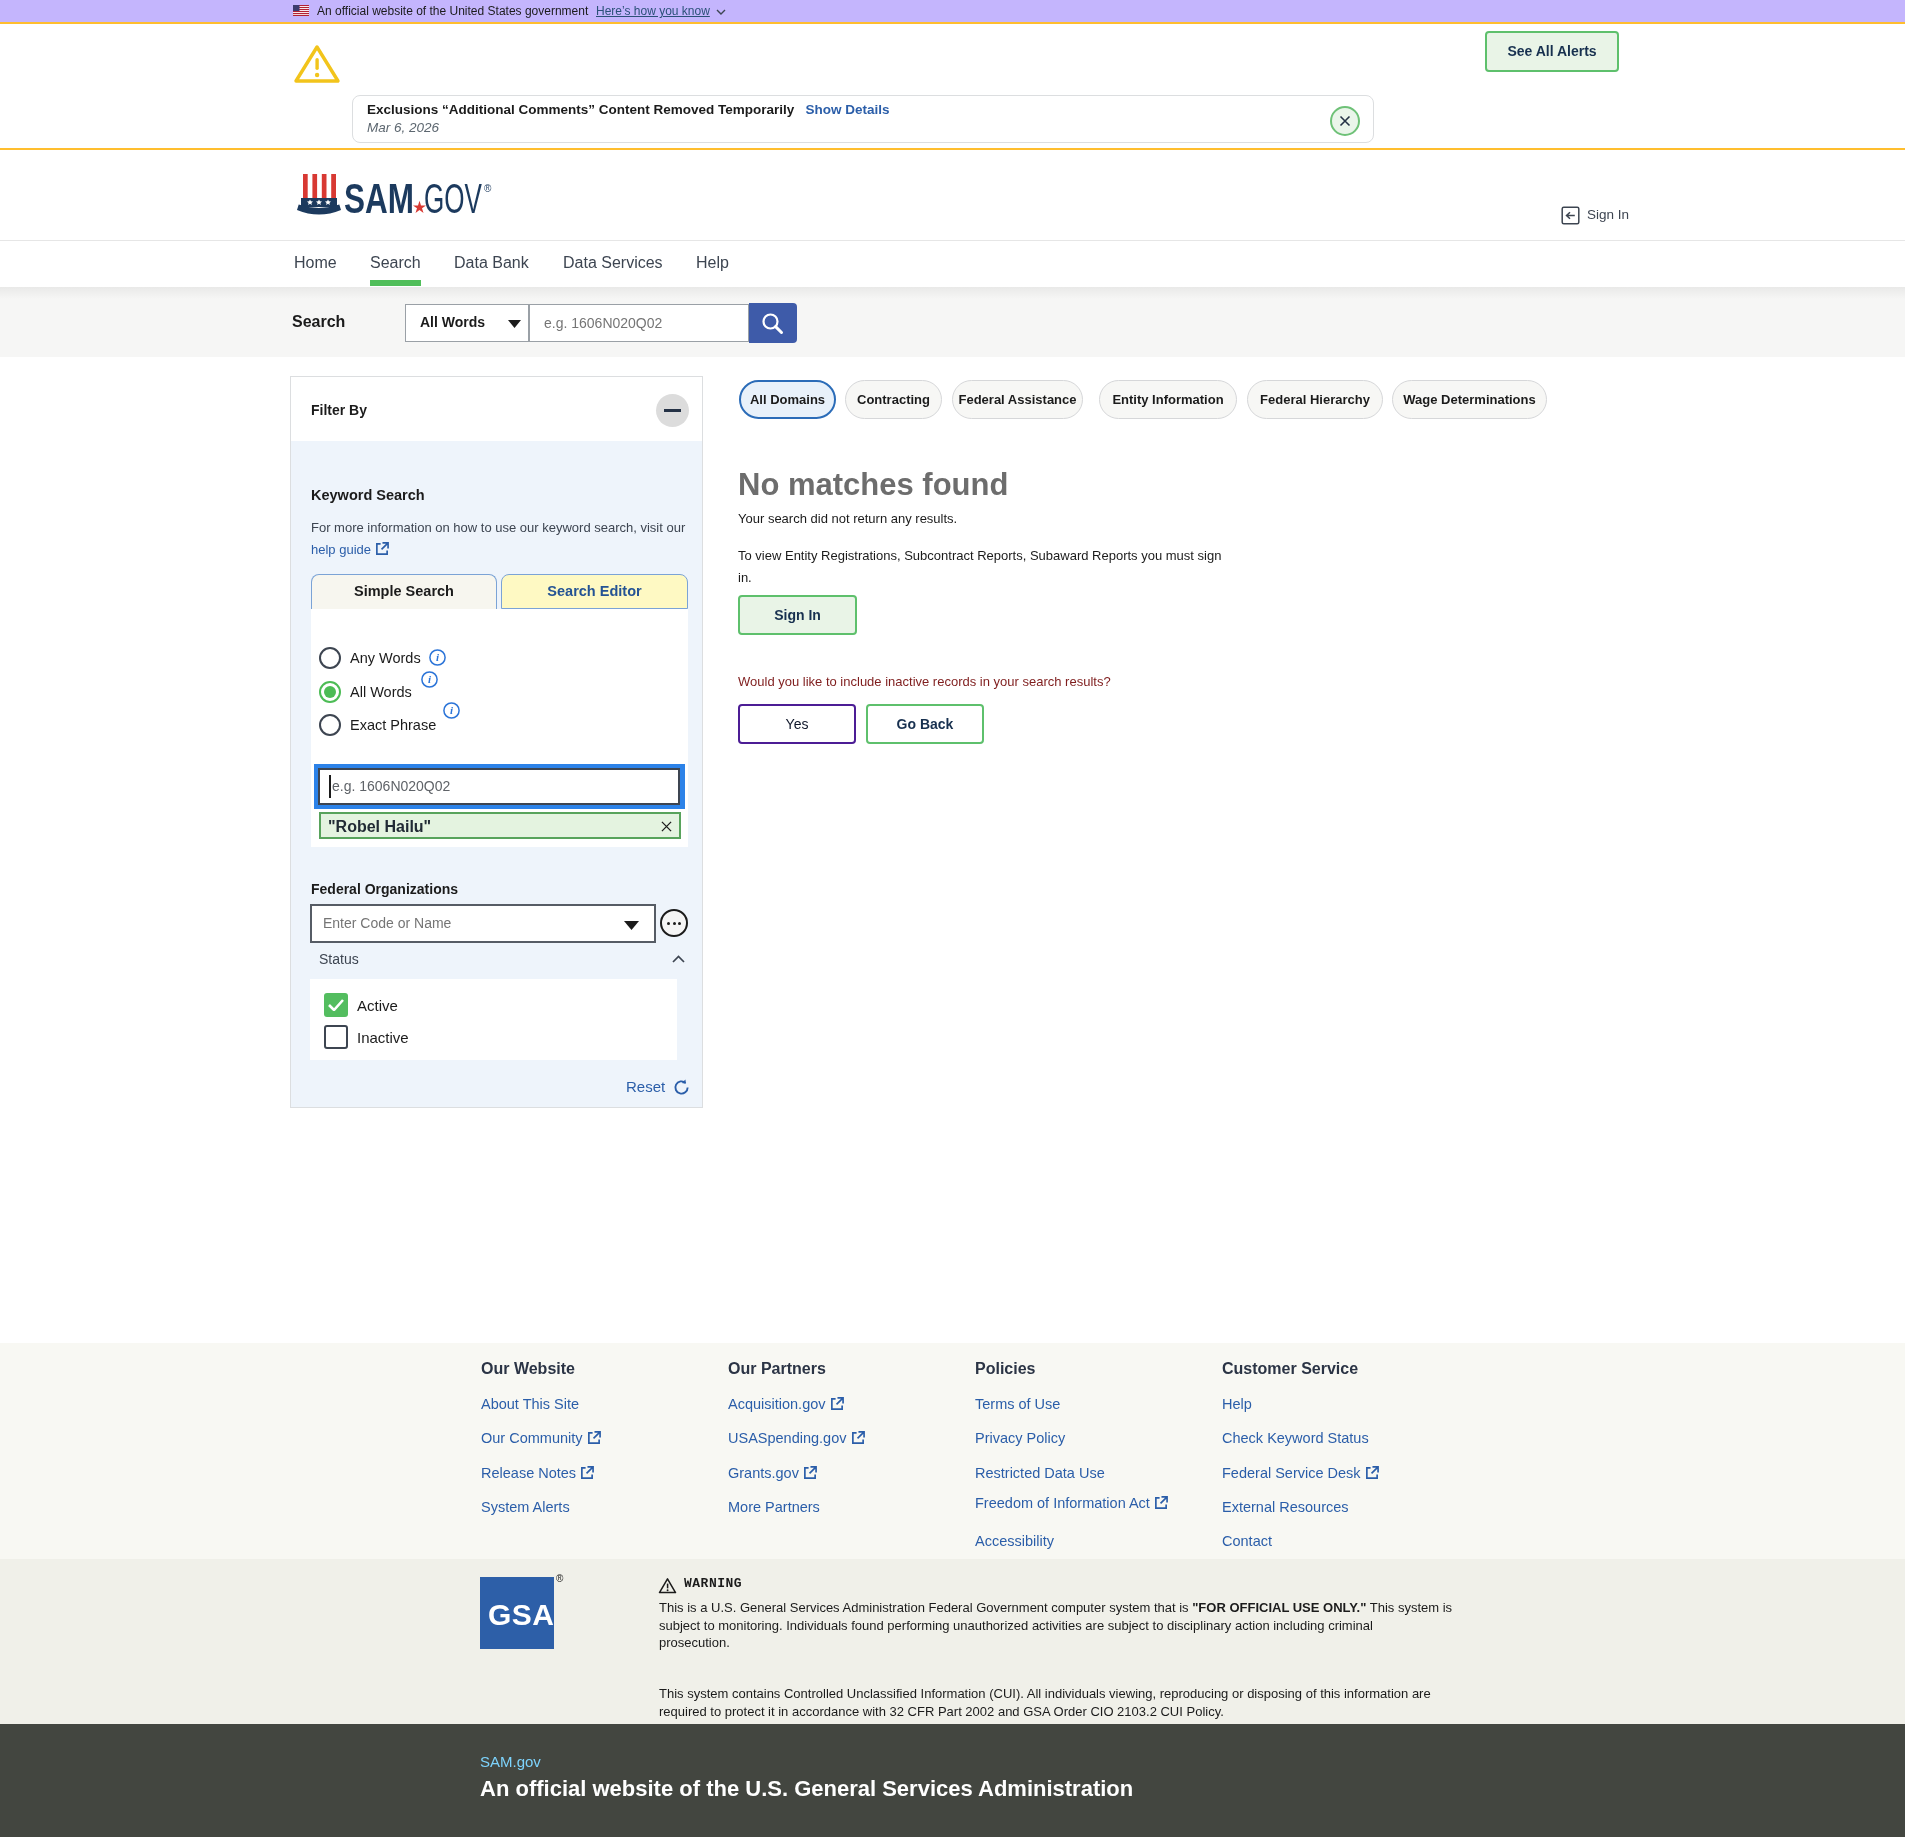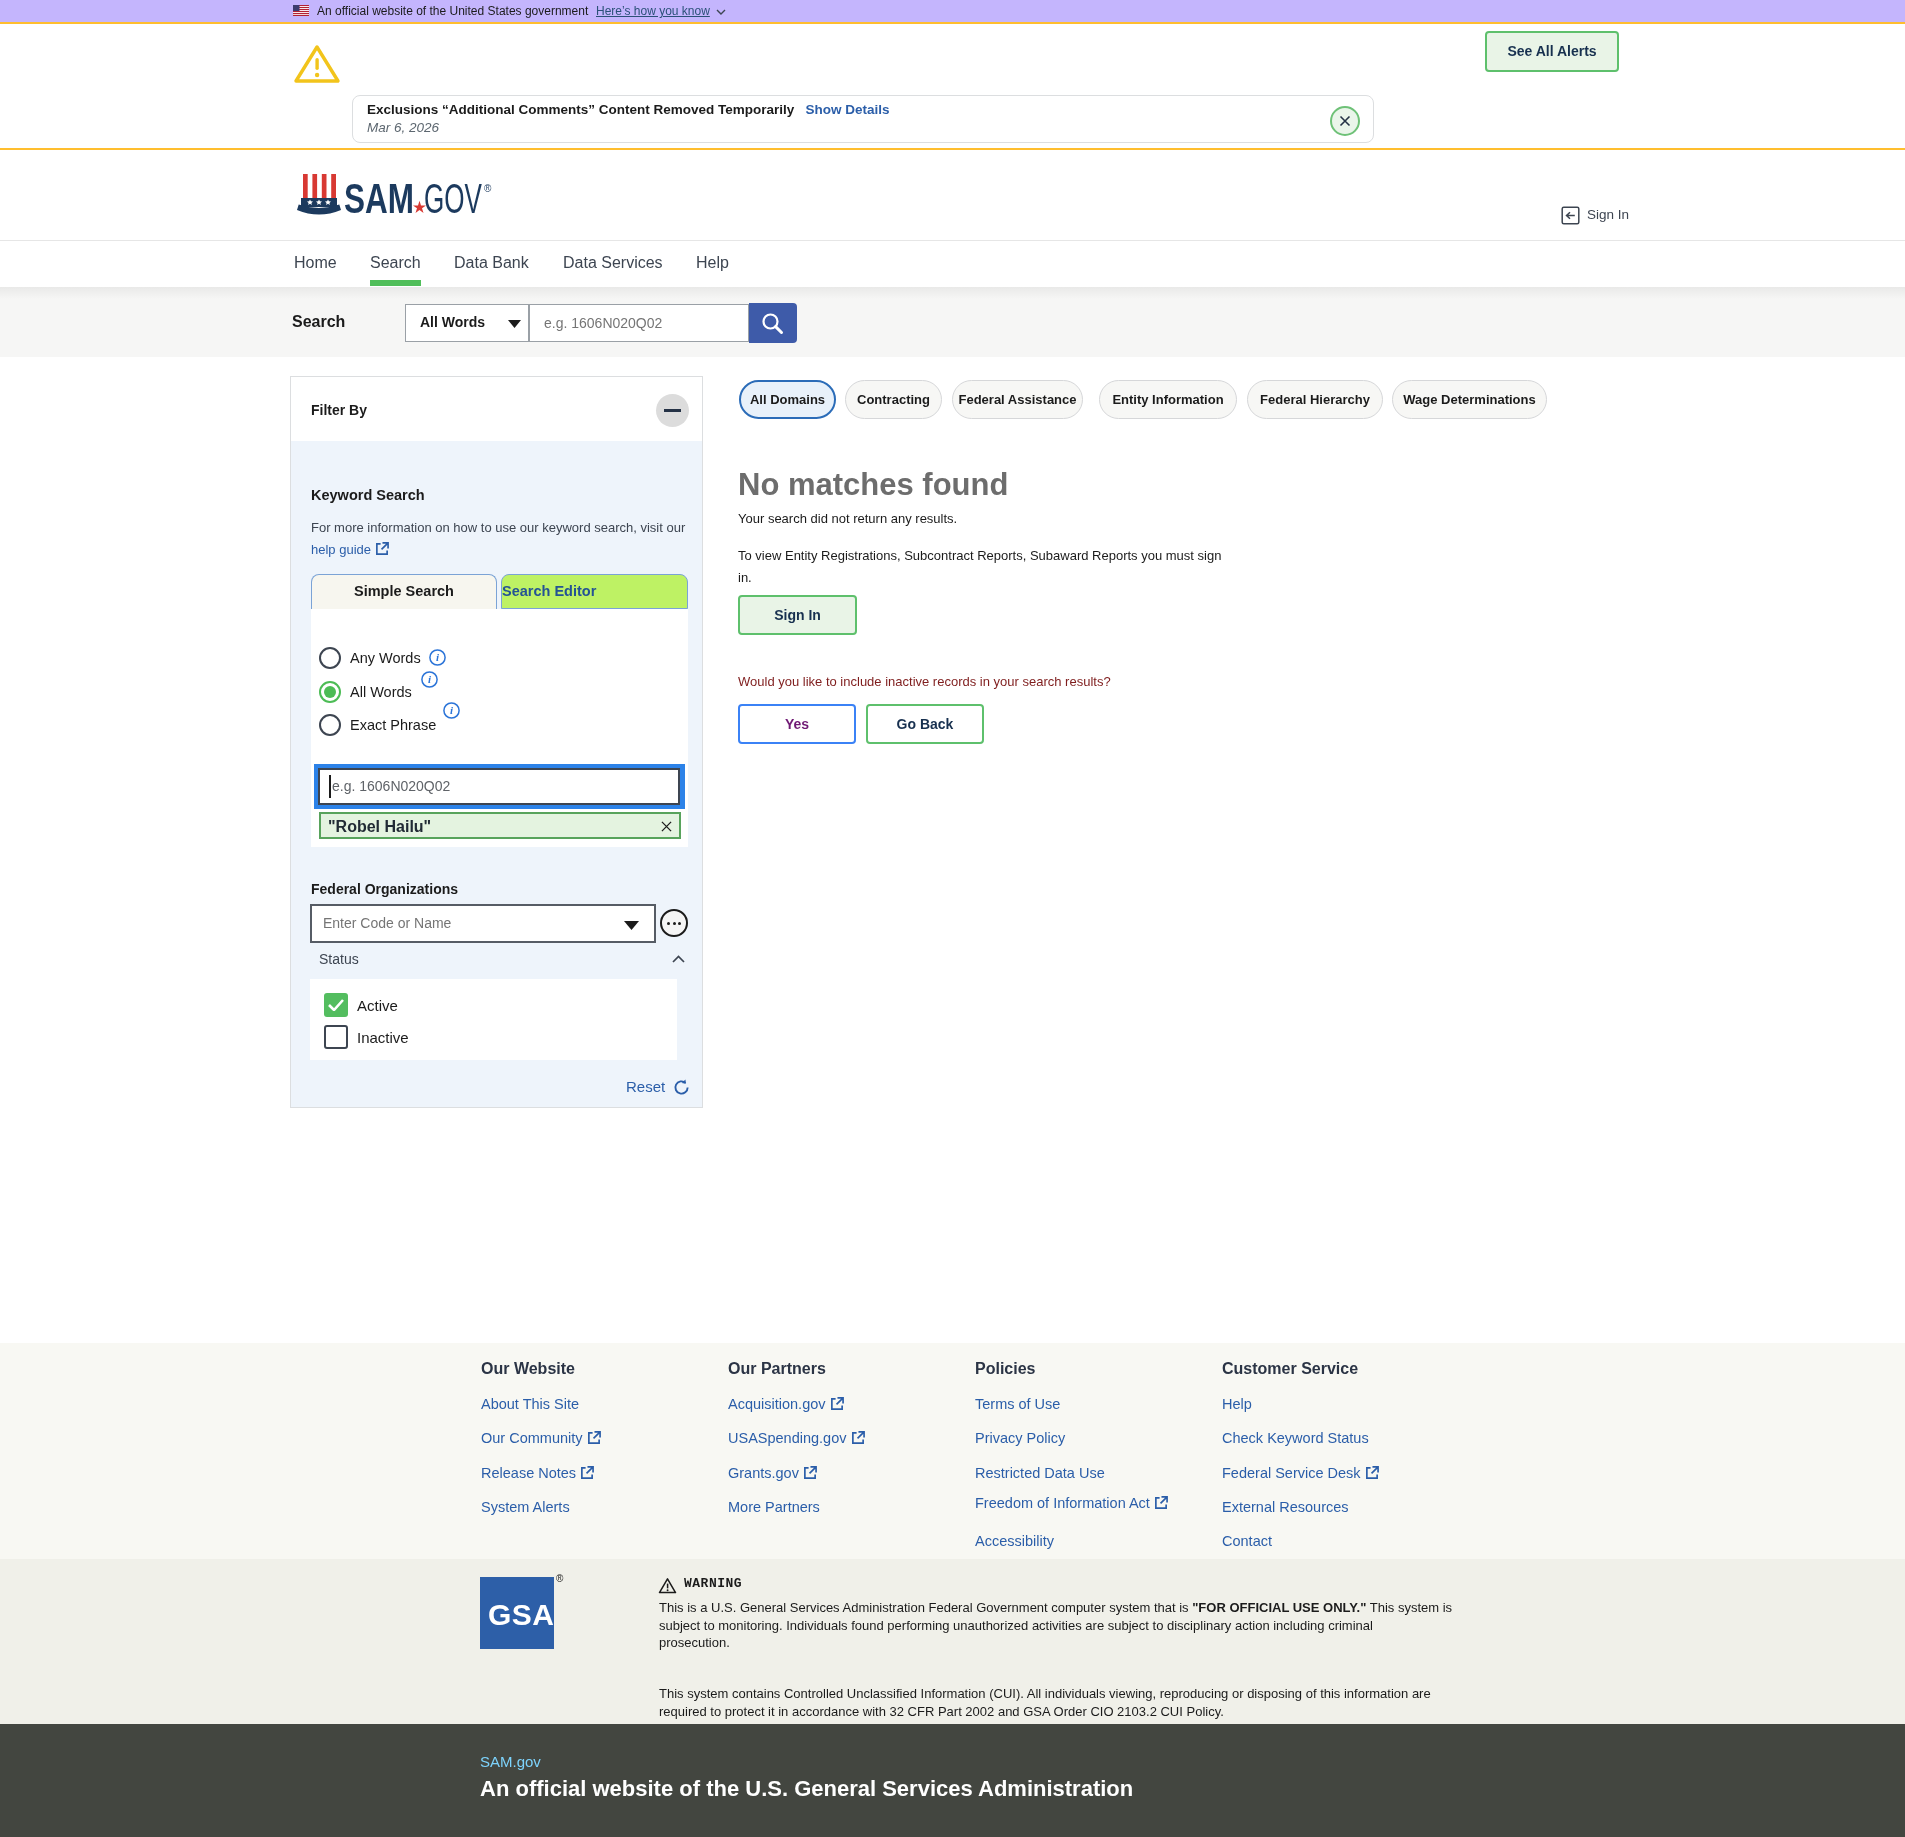--- a/index.html
+++ b/index.html
@@ -118,21 +118,21 @@
   <div class="abs" style="left:0;top:64px;width:411px;height:666px;background:#eef4fb">
     <div class="abs" style="left:20px;top:46px;font-size:14.5px;font-weight:bold;color:#1b1b1b">Keyword Search</div>
     <div class="abs wrap" style="left:20px;top:76px;width:382px;font-size:13px;line-height:22px;color:#3d4551">For more information on how to use our keyword search, visit our <span style="color:#2b5ea9">help guide</span>
       <svg class="xlink" width="14" height="14" viewBox="0 0 15 15">
           <path d="M6 2 H2 V13 H13 V9" fill="none" stroke="#2b5ea9" stroke-width="1.8"></path>
           <path d="M8 1 H14 V7 M14 1 L7 8" fill="none" stroke="#2b5ea9" stroke-width="1.8"></path>
         </svg>
     </div>
 
     <div class="abs" style="left:20px;top:133px;width:186px;height:35px;background:#f7f6ef;border:1px solid #7ba3d6;border-bottom:none;border-radius:8px 8px 0 0;box-sizing:border-box;text-align:center;line-height:33px;font-size:14.5px;font-weight:bold;color:#1b1b1b">Simple Search</div>
-    <div class="abs" style="left:210px;top:133px;width:187px;height:35px;background:#bef264;border:1px solid #7ba3d6;border-radius:8px 8px 0 0;box-sizing:border-box;line-height:33px;font-size:14.5px;font-weight:bold;color:#245394">Search Editor</div>
+    <div class="abs" style="left:210px;top:133px;width:187px;height:35px;background:#fef9c3;border:1px solid #7ba3d6;border-radius:8px 8px 0 0;box-sizing:border-box;text-align:center;line-height:33px;font-size:14.5px;font-weight:bold;color:#245394">Search Editor</div>
 
     <div class="abs" style="left:20px;top:168px;width:377px;height:238px;background:#fff">
       <div class="abs" style="left:8px;top:38px;width:22px;height:22px;border:2px solid #3d4551;border-radius:50%;background:#fff;box-sizing:border-box"></div>
       <div class="abs" style="left:39px;top:41px;font-size:14.5px;color:#1b1b1b">Any Words</div>
       <svg class="abs" style="left:118px;top:40px" width="17" height="17" viewBox="0 0 17 17">
           <circle cx="8.5" cy="8.5" r="7.6" fill="none" stroke="#2b74d8" stroke-width="1.5"></circle>
           <text x="8.5" y="12.4" font-size="11" font-style="italic" font-weight="bold" font-family="Liberation Serif,serif" fill="#2b74d8" text-anchor="middle">i</text>
         </svg>
       <div class="abs" style="left:8px;top:72px;width:22px;height:22px;border:2px solid #4cbc55;border-radius:50%;background:#fff;box-sizing:border-box">
           <div class="abs" style="left:3px;top:3px;width:12px;height:12px;border-radius:50%;background:#4cbc55"></div>
@@ -205,21 +205,21 @@
   <div class="abs" style="left:216px;top:2px;width:131px;height:39px;background:#f7f7f5;border:1px solid #d6d7d9;border-radius:20px;box-sizing:border-box;text-align:center;line-height:37px;font-size:13px;font-weight:bold;color:#1b1b1b">Federal Assistance</div>
   <div class="abs" style="left:363px;top:2px;width:138px;height:39px;background:#f7f7f5;border:1px solid #d6d7d9;border-radius:20px;box-sizing:border-box;text-align:center;line-height:37px;font-size:13px;font-weight:bold;color:#1b1b1b">Entity Information</div>
   <div class="abs" style="left:511px;top:2px;width:136px;height:39px;background:#f7f7f5;border:1px solid #d6d7d9;border-radius:20px;box-sizing:border-box;text-align:center;line-height:37px;font-size:13px;font-weight:bold;color:#1b1b1b">Federal Hierarchy</div>
   <div class="abs" style="left:656px;top:2px;width:155px;height:39px;background:#f7f7f5;border:1px solid #d6d7d9;border-radius:20px;box-sizing:border-box;text-align:center;line-height:37px;font-size:13px;font-weight:bold;color:#1b1b1b">Wage Determinations</div>
 
   <div class="abs" style="left:2px;top:89px;font-size:31px;font-weight:bold;color:#6d6d6d">No matches found</div>
   <div class="abs" style="left:2px;top:133px;font-size:13px;color:#1b1b1b">Your search did not return any results.</div>
   <div class="abs" style="left:2px;top:167px;font-size:13px;line-height:22px;color:#1b1b1b">To view Entity Registrations, Subcontract Reports, Subaward Reports you must sign<br>in.</div>
   <div class="abs" style="left:2px;top:217px;width:119px;height:40px;background:#e9f4e7;border:2px solid #5ec06c;border-radius:4px;box-sizing:border-box;text-align:center;line-height:36px;font-size:14px;font-weight:bold;color:#17304f">Sign In</div>
   <div class="abs" style="left:2px;top:296px;font-size:13px;color:#7f1d1d">Would you like to include inactive records in your search results?</div>
-  <div class="abs" style="left:2px;top:326px;width:118px;height:40px;background:#fff;border:2px solid #3b82f6;border-radius:4px;box-sizing:border-box;text-align:center;line-height:36px;font-size:14px;font-weight:bold;color:#701a75">Yes</div>
+  <div class="abs" style="left:2px;top:326px;width:118px;height:40px;background:#fff;border:2px solid #4c1d95;border-radius:4px;box-sizing:border-box;text-align:center;line-height:36px;font-size:14px;font-weight:normal;color:#0f172a">Yes</div>
   <div class="abs" style="left:130px;top:326px;width:118px;height:40px;background:#fff;border:2px solid #5ec06c;border-radius:4px;box-sizing:border-box;text-align:center;line-height:36px;font-size:14px;font-weight:bold;color:#17304f">Go Back</div>
 </div>
 
 <div class="abs" style="left:0;top:1343px;width:1905px;height:216px;background:#f8f8f3;font-size:14.5px">
   <div class="abs" style="left:481px;top:17px;font-size:16px;font-weight:bold;color:#2b3445">Our Website</div>
   <div class="abs" style="left:481px;top:53px;color:#2b5ea9">About This Site</div>
   <div class="abs" style="left:481px;top:87px;color:#2b5ea9">Our Community <svg class="xlink" width="14" height="14" viewBox="0 0 15 15">
         <path d="M6 2 H2 V13 H13 V9" fill="none" stroke="#2b5ea9" stroke-width="1.8"></path>
         <path d="M8 1 H14 V7 M14 1 L7 8" fill="none" stroke="#2b5ea9" stroke-width="1.8"></path>
       </svg></div>

